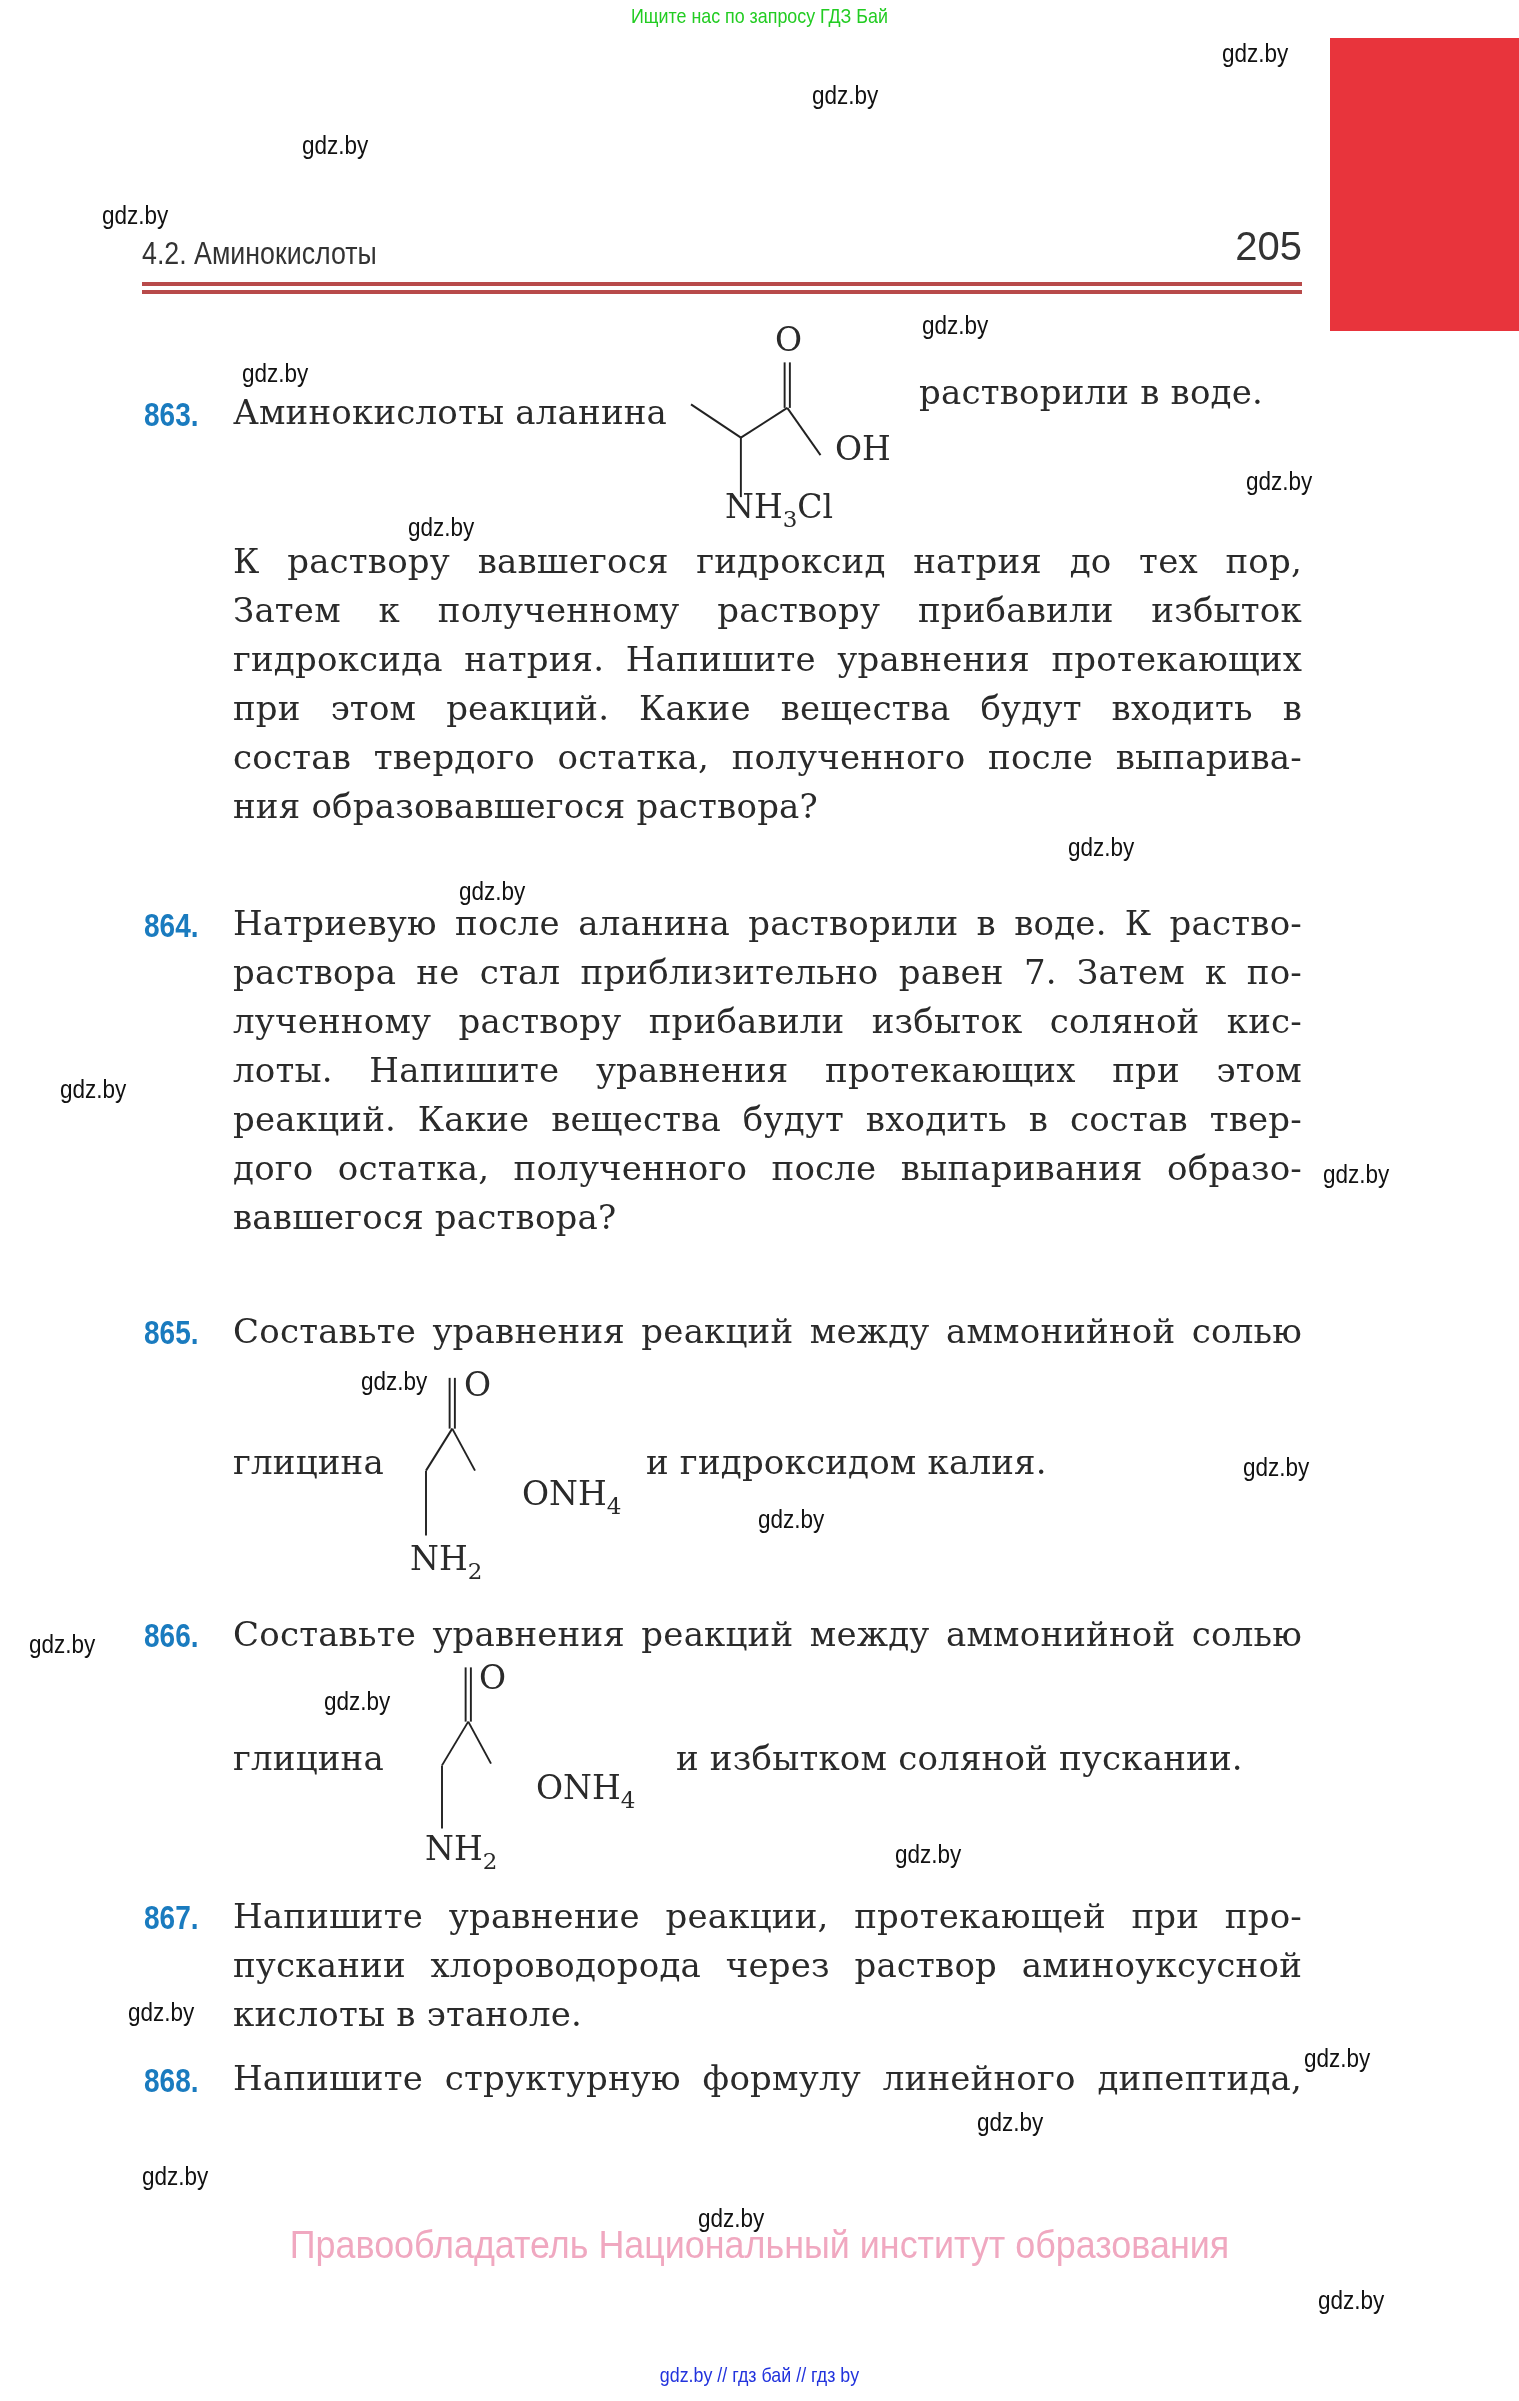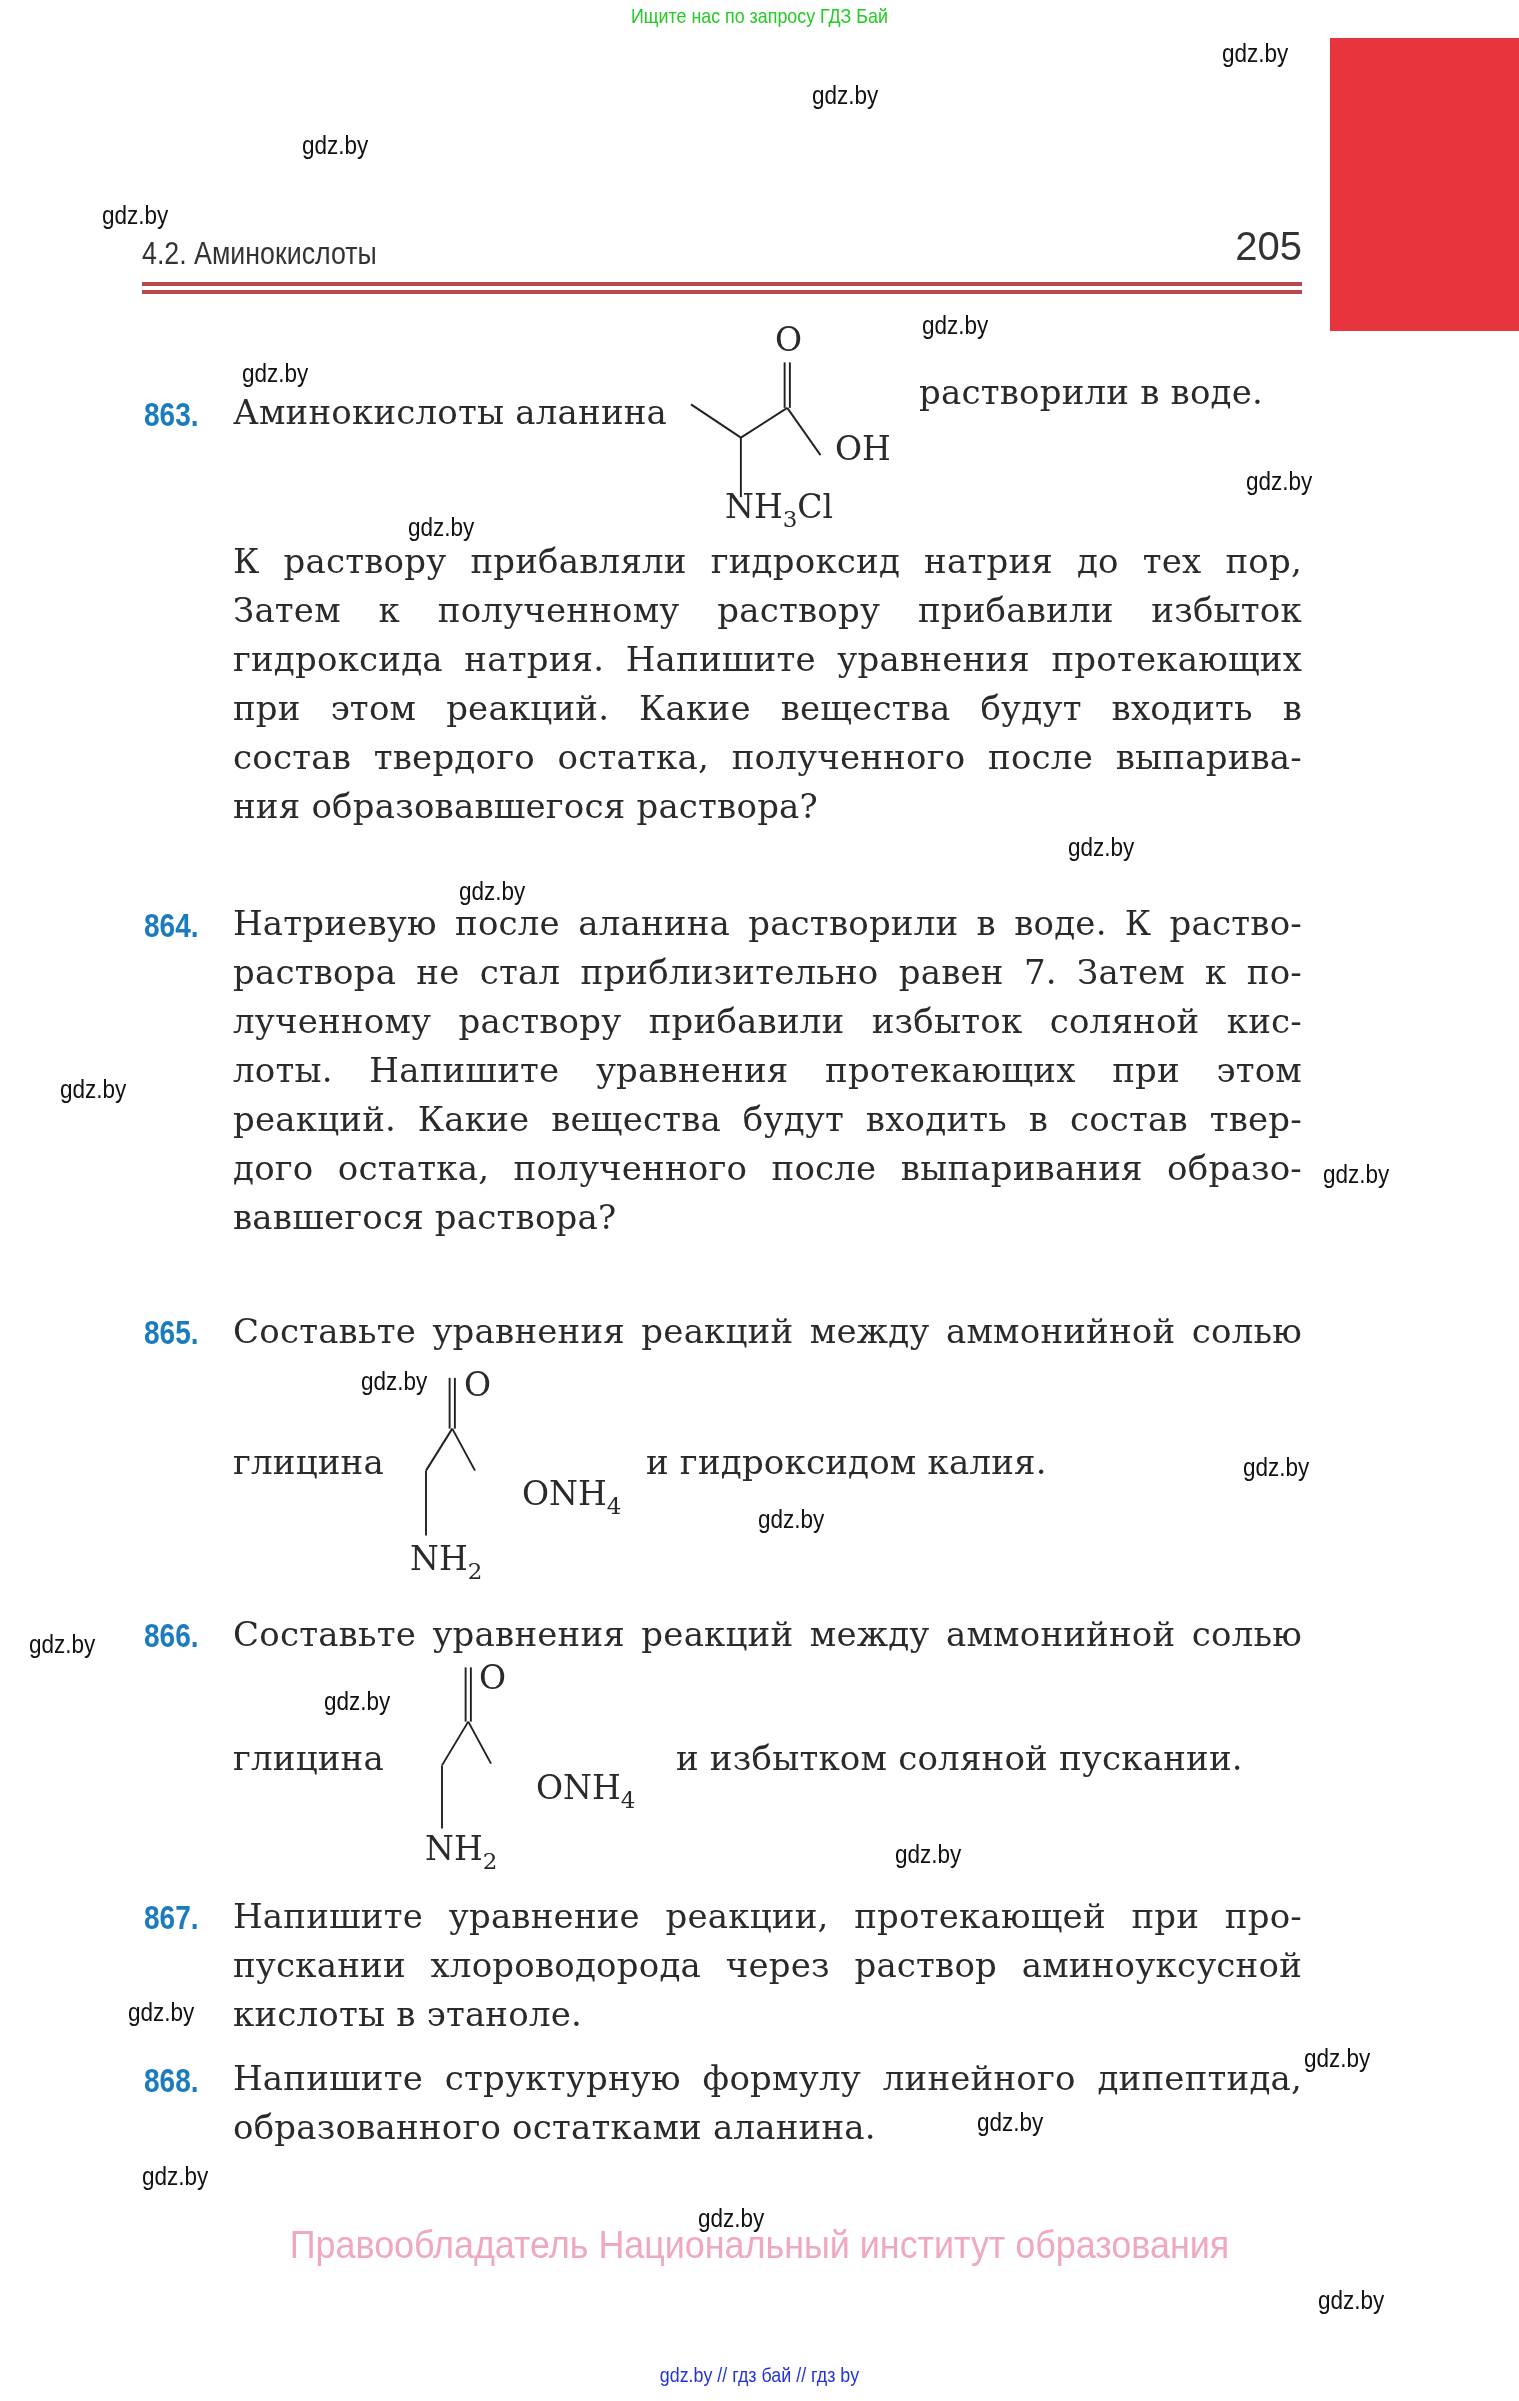--- a/index.html
+++ b/index.html
@@ -72,21 +72,21 @@
       <line x1="113" y1="66" x2="113" y2="14" stroke="#222" stroke-width="2.2"></line>
       <line x1="110" y1="66" x2="148" y2="120" stroke="#222" stroke-width="2.2"></line>
       <line x1="57" y1="100" x2="57" y2="168" stroke="#222" stroke-width="2.2"></line>
     </svg>
     <div class="abs chem" style="left:775px;top:320px">O</div>
     <div class="abs chem" style="left:835px;top:429px">OH</div>
     <div class="abs chem" style="left:725px;top:487px"><span>NH</span><sub>3</sub><span>Cl</span></div>
   </div>
   <div class="abs line" style="left:919px;top:372px">растворили в воде.</div>
   <div class="abs" style="left:233px;top:541px">
-    <div class="line just" style="height:49px">К раствору прибавляли гидроксид натрия до тех пор,</div>
+    <div class="line just" style="height:49px">К раствору вавшегося гидроксид натрия до тех пор,</div>
     <div class="line just" style="height:49px">Затем к полученному раствору прибавили избыток</div>
     <div class="line just" style="height:49px">гидроксида натрия. Напишите уравнения протекающих</div>
     <div class="line just" style="height:49px">при этом реакций. Какие вещества будут входить в</div>
     <div class="line just" style="height:49px">состав твердого остатка, полученного после выпарива-</div>
     <div class="line" style="height:49px">ния образовавшегося раствора?</div>
   </div>
 </div>
 
 <div>
   <div class="abs num" style="left:144px;top:907px">864.</div>
@@ -145,19 +145,18 @@
     <div class="line just" style="height:49px">Напишите уравнение реакции, протекающей при про-</div>
     <div class="line just" style="height:49px">пускании хлороводорода через раствор аминоуксусной</div>
     <div class="line" style="height:49px">кислоты в этаноле.</div>
   </div>
 </div>
 
 <div>
   <div class="abs num" style="left:144px;top:2062px">868.</div>
   <div class="abs" style="left:233px;top:2058px">
     <div class="line just" style="height:49px">Напишите структурную формулу линейного дипептида,</div>
-    <div class="line" style="height:49px">образованного остатками аланина.</div>
   </div>
 </div>
 
 <div class="abs footer-rights">Правообладатель Национальный институт образования</div>
 <div class="abs footer-links">gdz.by  //  гдз бай  //  гдз by</div>
 
 
 </body></html>

